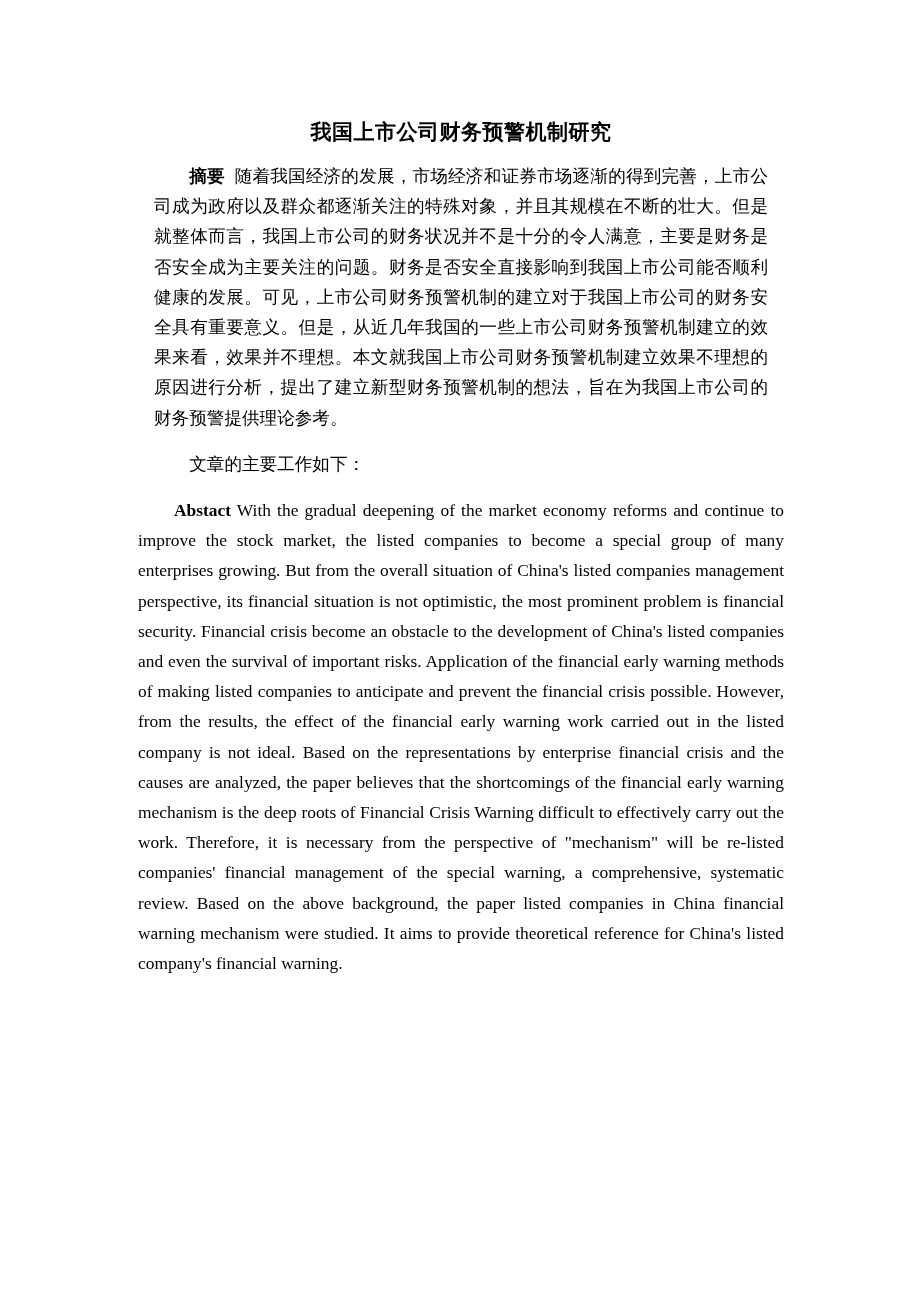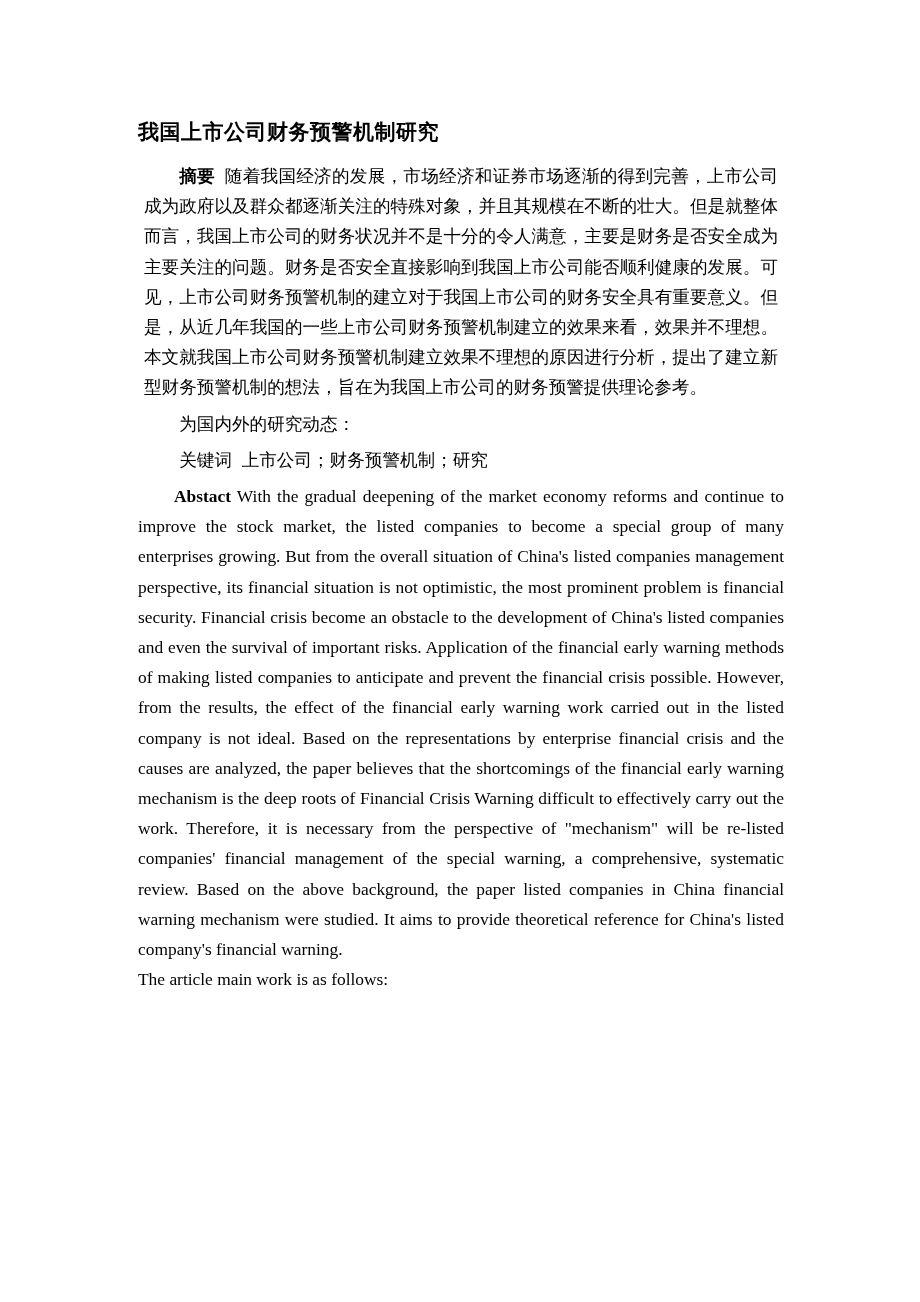--- a/index.html
+++ b/index.html
@@ -29,31 +29,31 @@
   #content {
     position: absolute;
     left: 138px;
     top: 0;
     width: 646px;
   }
 
   .doc-title {
     margin: 0;
     padding: 0;
-    text-align: left;
+    text-align: center;
     font-weight: bold;
     font-size: 21px;
     line-height: 30px;
     letter-spacing: 0.5px;
     padding-top: 117px;
     font-family: "Liberation Sans", "DejaVu Sans", sans-serif;
   }
 
   .cn-para {
-    margin: 6px;
+    margin: 16px;
     font-size: 17.6px;
     line-height: 30.2px;
     text-align: justify;
     text-justify: inter-ideograph;
     text-indent: 2em;
     font-family: "Liberation Serif", "DejaVu Serif", serif;
     word-break: break-all;
   }
   .cn-para.first {
     margin-top: 14px;
@@ -109,24 +109,22 @@
 
 <div id="page">
 
 
   <div id="content">
 
     <h1 class="doc-title">我国上市公司财务预警机制研究</h1>
 
     <p class="cn-para first"><span class="cn-lead">摘要</span><span class="cn-lead-sp"></span><span>随着我国经济的发展，市场经济和证券市场逐渐的得到完善，上市公司成为政府以及群众都逐渐关注的特殊对象，并且其规模在不断的壮大。但是就整体而言，我国上市公司的财务状况并不是十分的令人满意，主要是财务是否安全成为主要关注的问题。财务是否安全直接影响到我国上市公司能否顺利健康的发展。可见，上市公司财务预警机制的建立对于我国上市公司的财务安全具有重要意义。但是，从近几年我国的一些上市公司财务预警机制建立的效果来看，效果并不理想。本文就我国上市公司财务预警机制建立效果不理想的原因进行分析，提出了建立新型财务预警机制的想法，旨在为我国上市公司的财务预警提供理论参考。</span></p>
 
-    <p class="cn-para">为国内外的研究动态：</p>
+    <p class="cn-para">文章的主要工作如下：</p>
 
 
-    <p class="cn-para"><span>关键词</span><span class="cn-lead-sp"></span><span>上市公司；财务预警机制；研究</span></p>
 
     <p class="en-para"><span class="en-lead">Abstact</span><span> </span><span>With the gradual deepening of the market economy reforms and continue to improve the stock market, the listed companies to become a special group of many enterprises growing. But from the overall situation of China's listed companies management perspective, its financial situation is not optimistic, the most prominent problem is financial security. Financial crisis become an obstacle to the development of China's listed companies and even the survival of important risks. Application of the financial early warning methods of making listed companies to anticipate and prevent the financial crisis possible. However, from the results, the effect of the financial early warning work carried out in the listed company is not ideal. Based on the representations by enterprise financial crisis and the causes are analyzed, the paper believes that the shortcomings of the financial early warning mechanism is the deep roots of Financial Crisis Warning difficult to effectively carry out the work. Therefore, it is necessary from the perspective of "mechanism" will be re-listed companies' financial management of the special warning, a comprehensive, systematic review. Based on the above background, the paper listed companies in China financial warning mechanism were studied. It aims to provide theoretical reference for China's listed company's financial warning.</span></p>
 
-    <p class="en-para nojust">The article main work is as follows:</p>
 
 
   </div>
 </div>
 
 </body></html>

